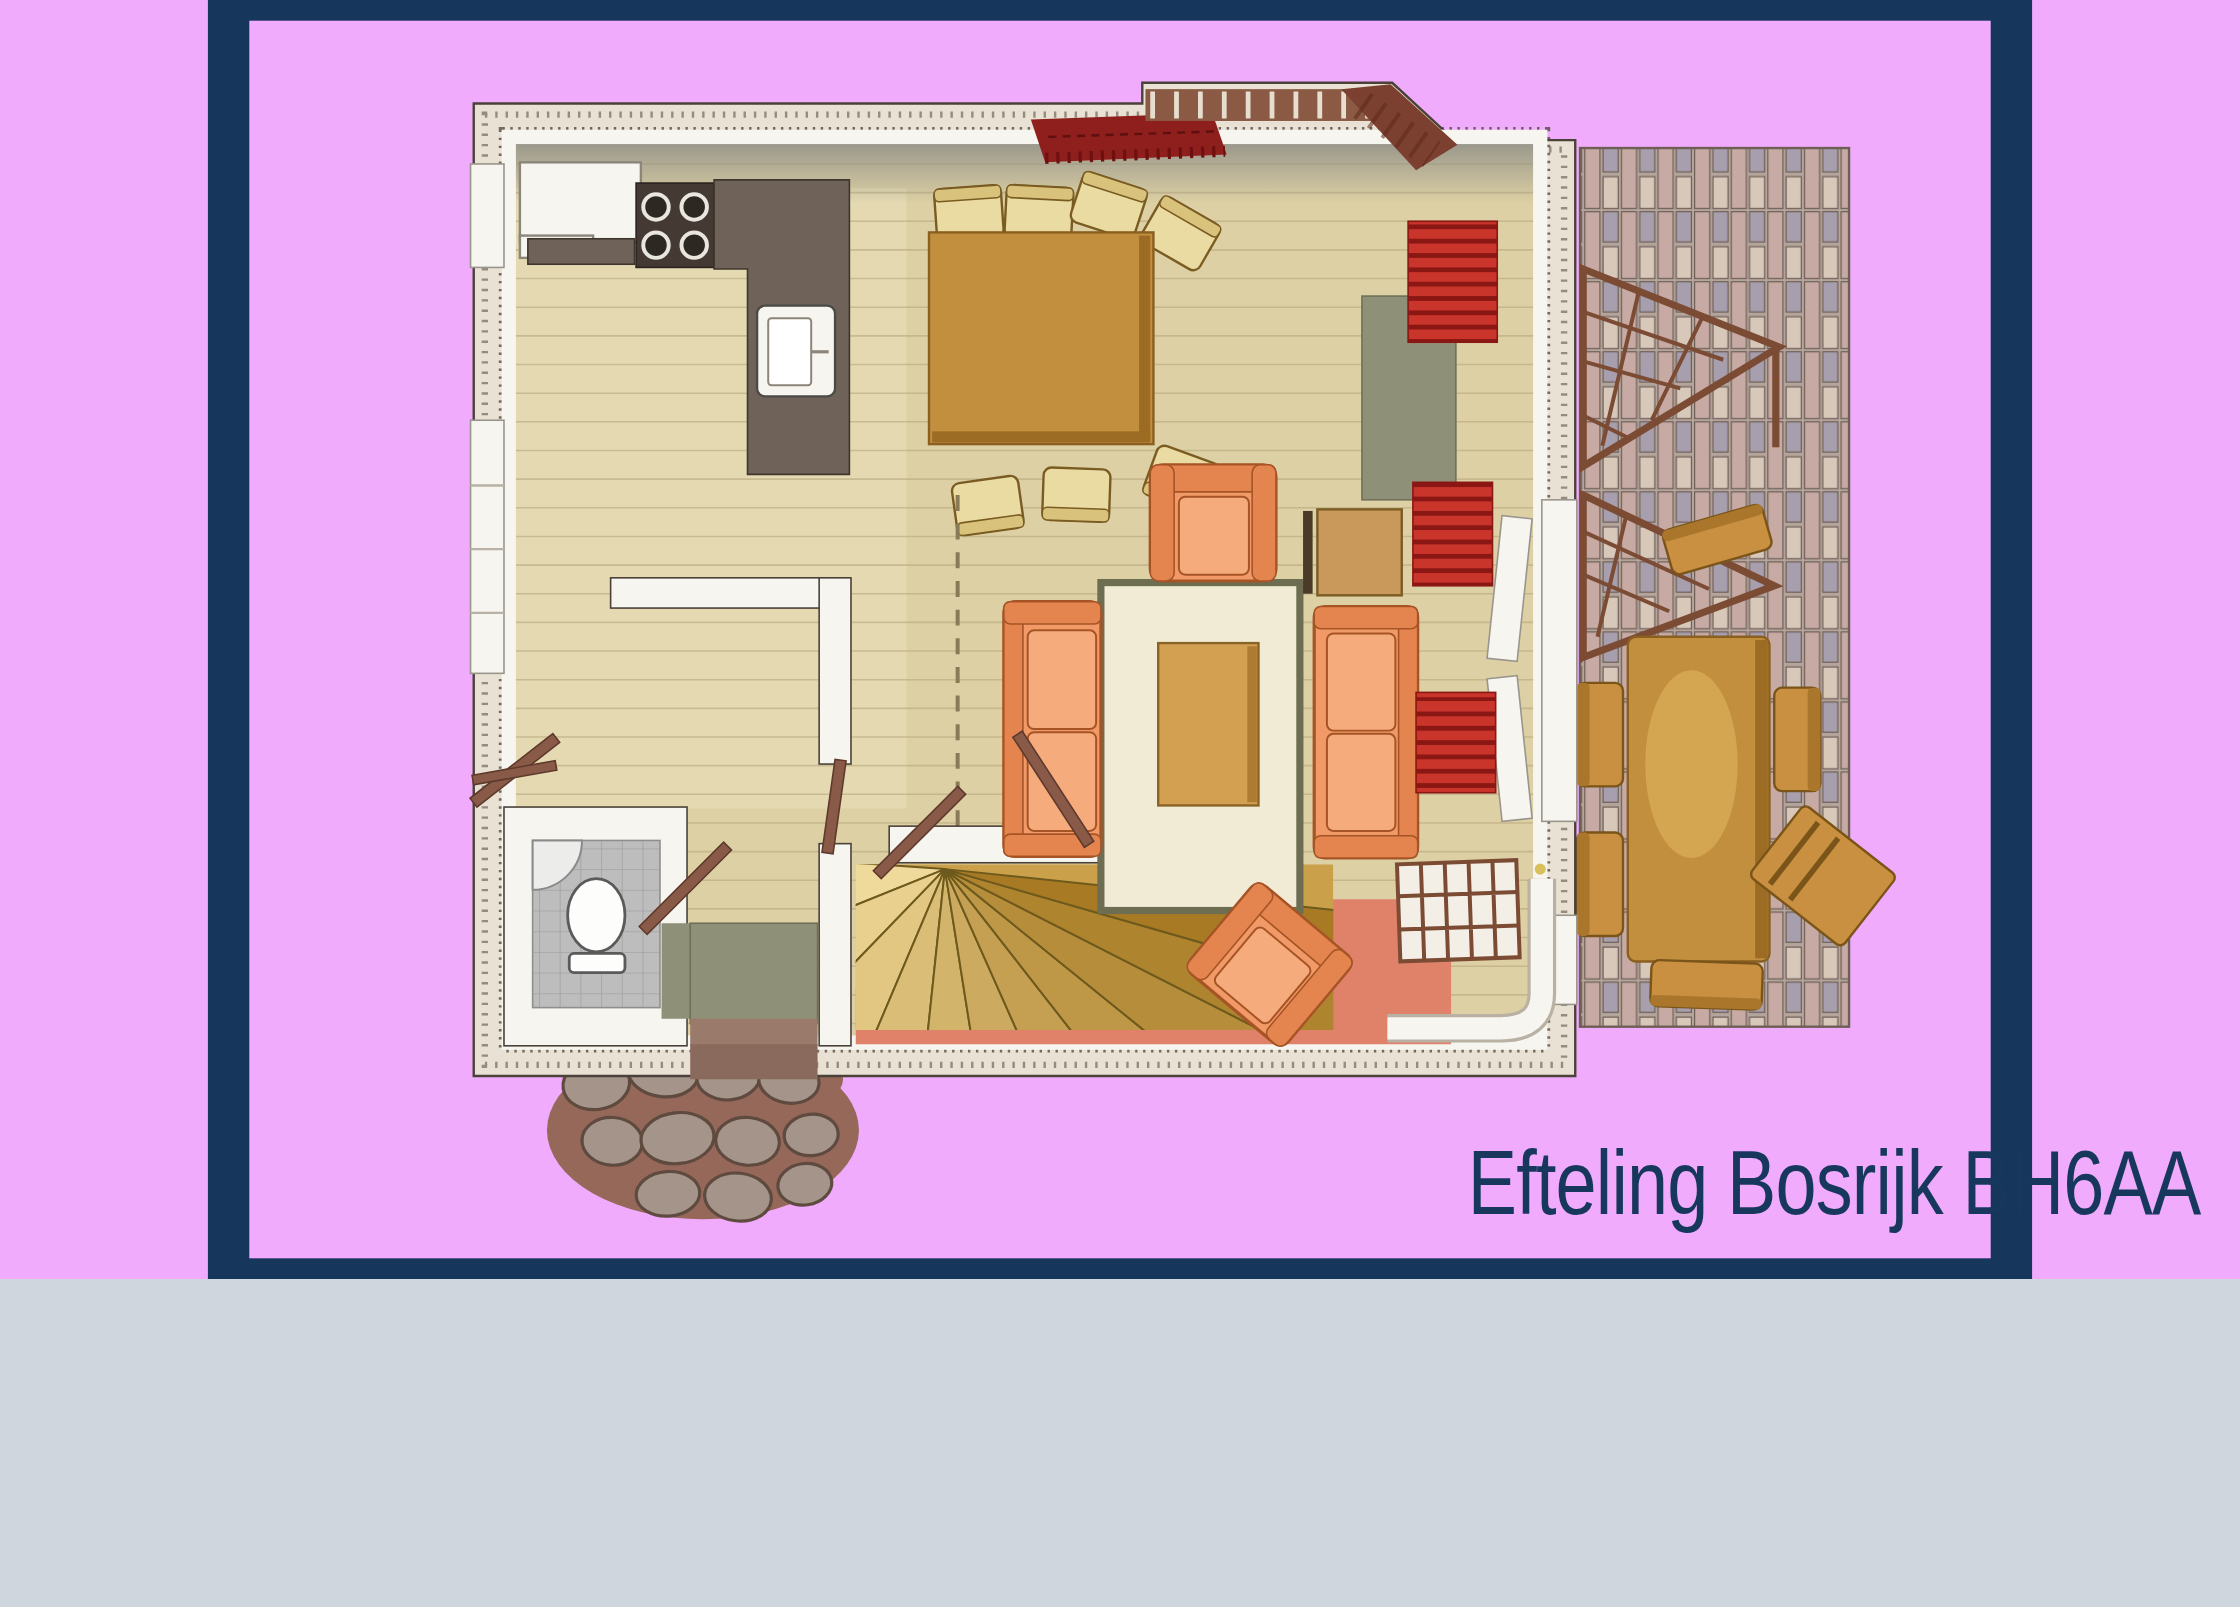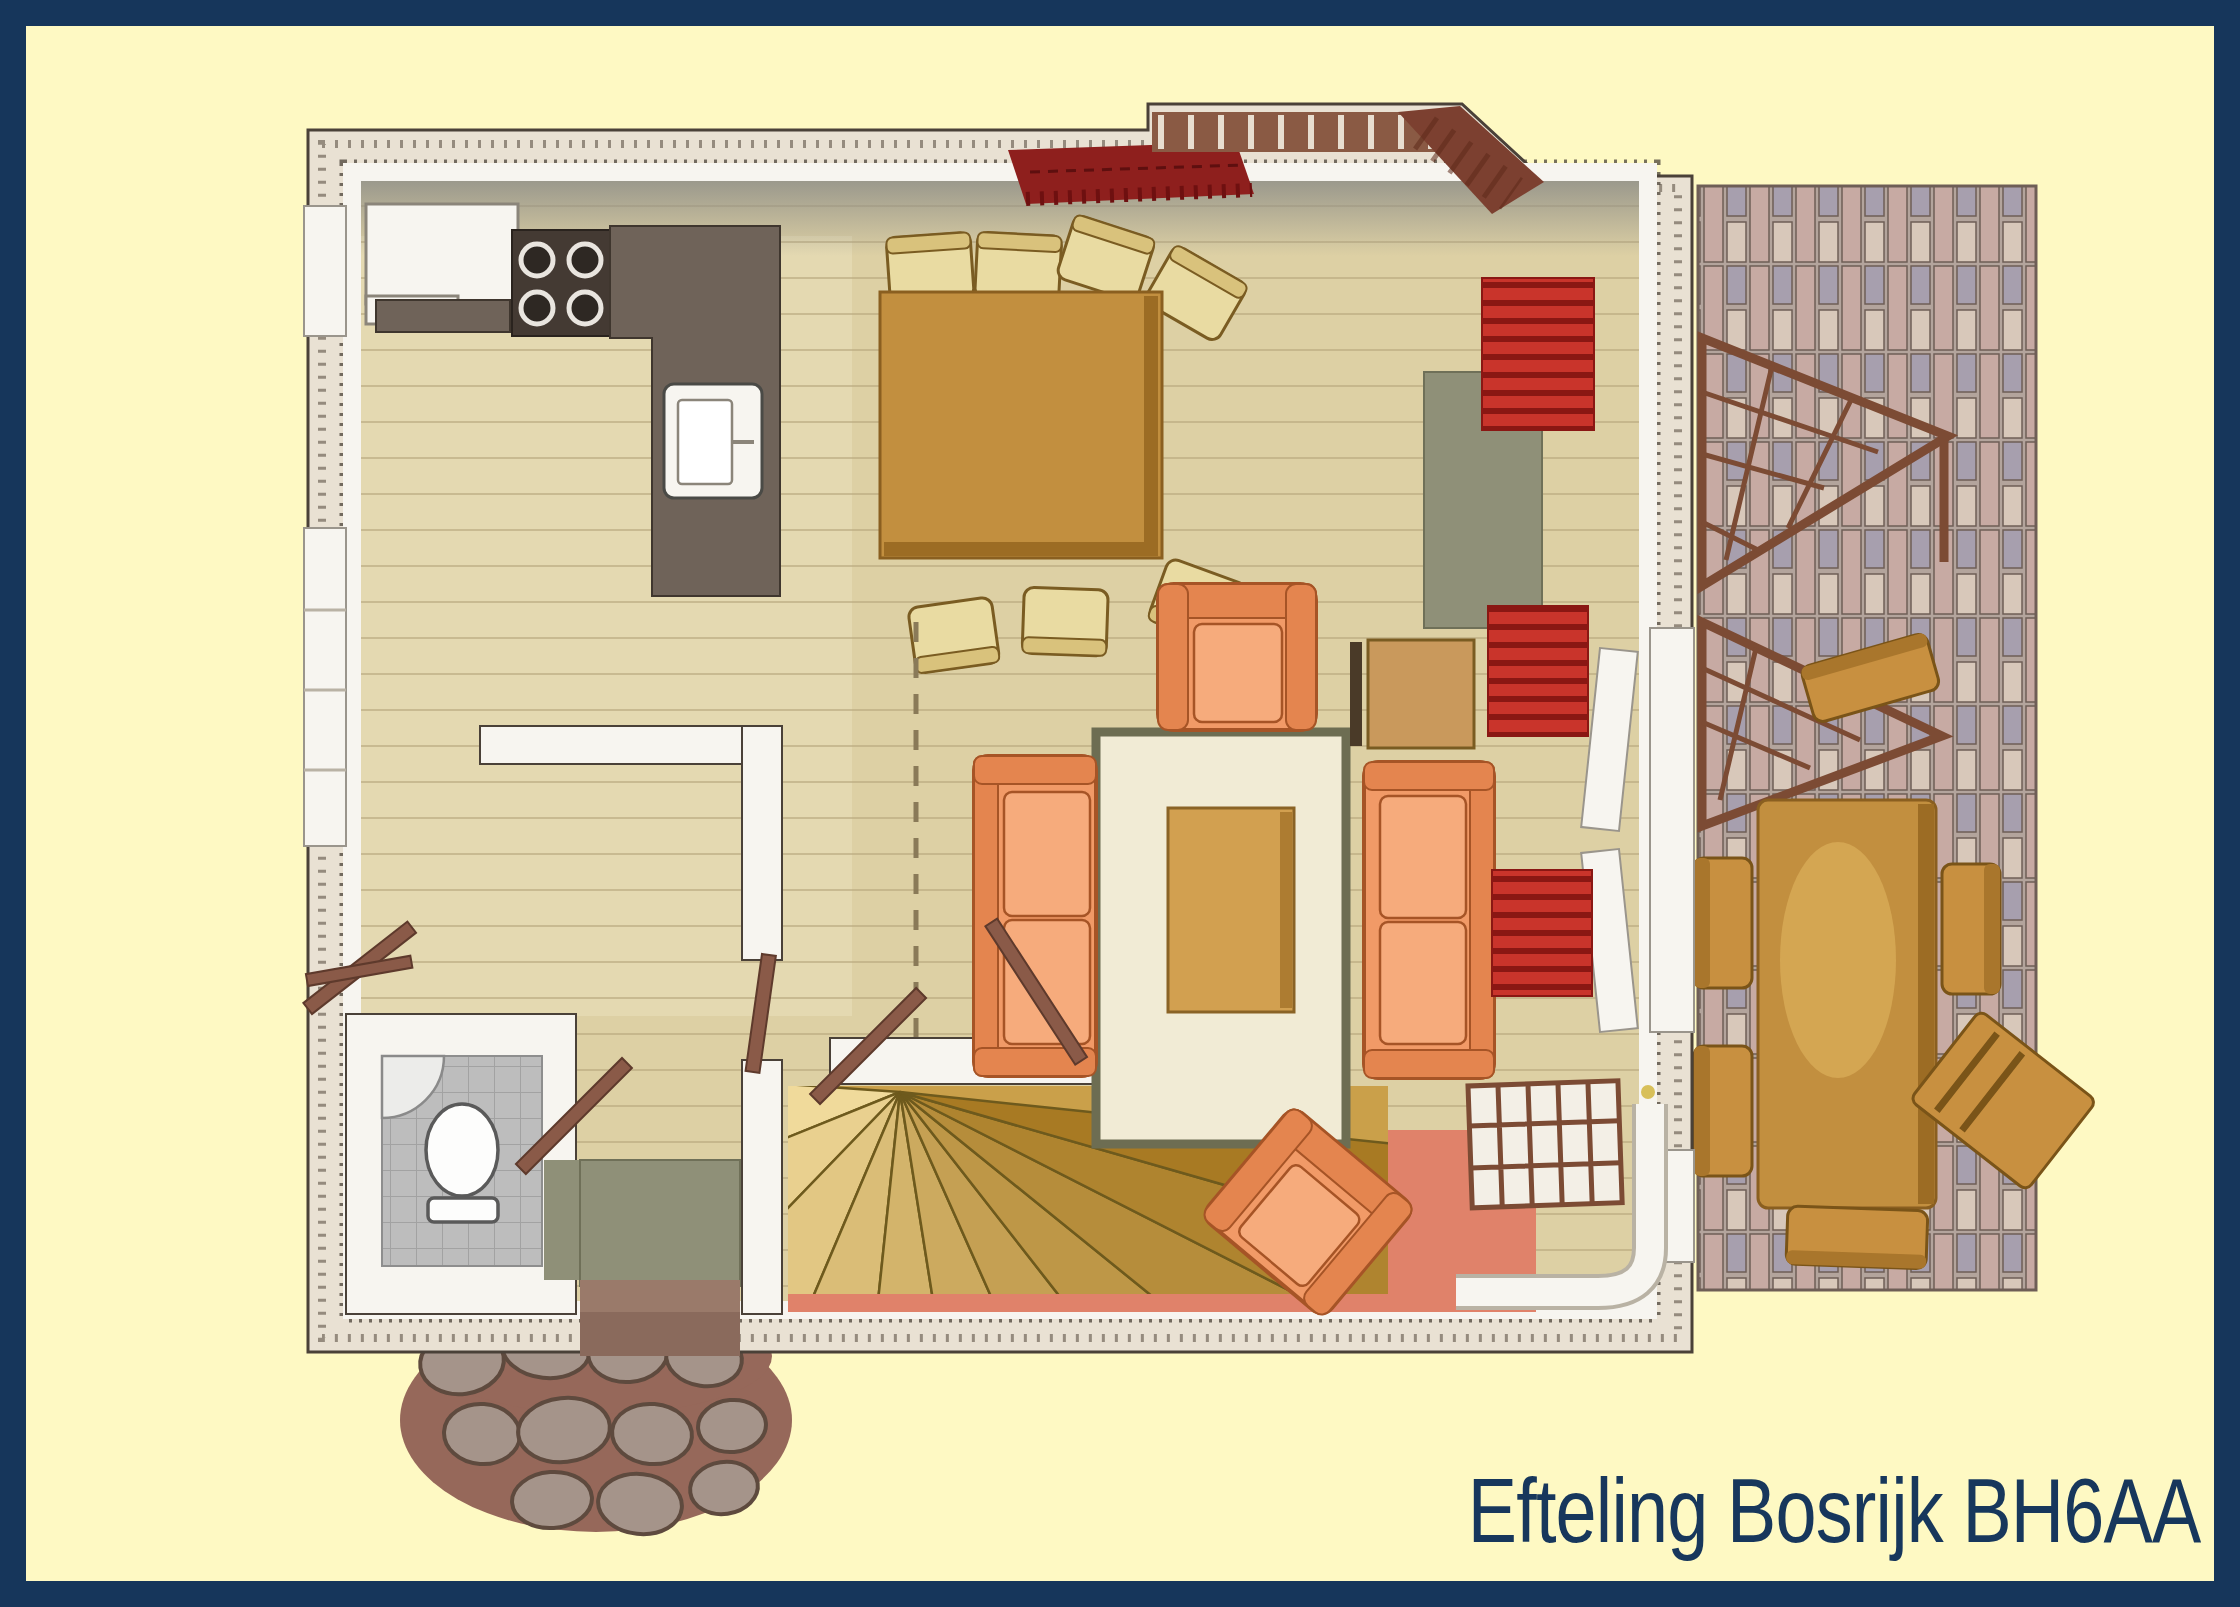--- a/index.html
+++ b/index.html
@@ -1,17 +1,17 @@
 <!DOCTYPE html>
 <html style="--frame-navy: #16365b; --caption-navy: #17375c; --wall-fill: #e9e1d3; --wall-edge: #4a4138; --wall-speckle: #8c8274; --floor-wood: #ddd0a4; --floor-line: #b7a77d; --kitchen-floor: #ece1bd; --white: #f7f5f0; --counter-dark: #6f6359; --stove-dark: #443a33; --table-gold: #c28f3f; --chair-cream: #e9dba2; --wood-edge: #7a5c22; --rug-cream: #f1ebd5; --rug-border: #6d6d52; --coffee-gold: #d2a050; --sofa-orange: #f19a67; --sofa-cushion: #f6ab7c; --sofa-shade: #e4854f; --sofa-edge: #a65426; --side-gold: #c9995c; --radiator-red: #c9342b; --radiator-dark: #8a1713; --mat-gray: #8f9078; --patio-grout: #6e5e56; --trellis-brown: #7c4b34; --shingle-red: #8e1f1d; --stair-line: #6e5a1d; --entry-salmon: #e0826a; --tile-gray: #bdbdbd; --door-brown: #8a5a48; --stone-fill: #a5948a; --stone-edge: #5e4a3e; --stone-mortar: #96685a; --overhang-gray: #8f8f88;"><head>
 <meta charset="utf-8">
 <style>
   html,body{margin:0;padding:0;background:#cfd6de;}
   .page{
-    position:relative; width:2240px; height:1607px; background:#fef9c3;
+    position:relative; width:2240px; height:1279px; background:#f0abfc;
     overflow:hidden; font-family:"Liberation Sans", sans-serif;
   }
   .plan-svg{position:absolute; inset:0; width:100%; height:100%;}
   .caption{
     position:absolute; right:40px; bottom:44px; white-space:nowrap;
     font-family:"Liberation Sans", sans-serif; font-size:90px; font-weight:400;
     color:var(--caption-navy); letter-spacing:-1px;
     transform:scaleX(.82); transform-origin:100% 100%;
   }
   

